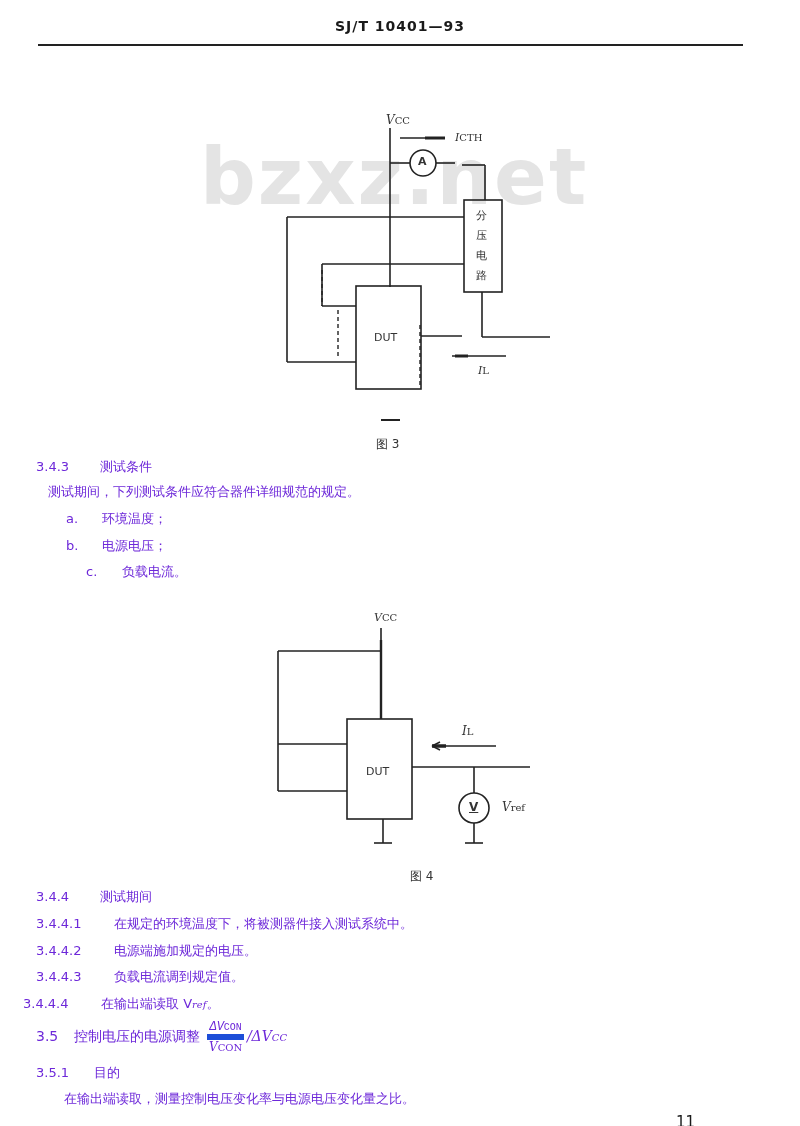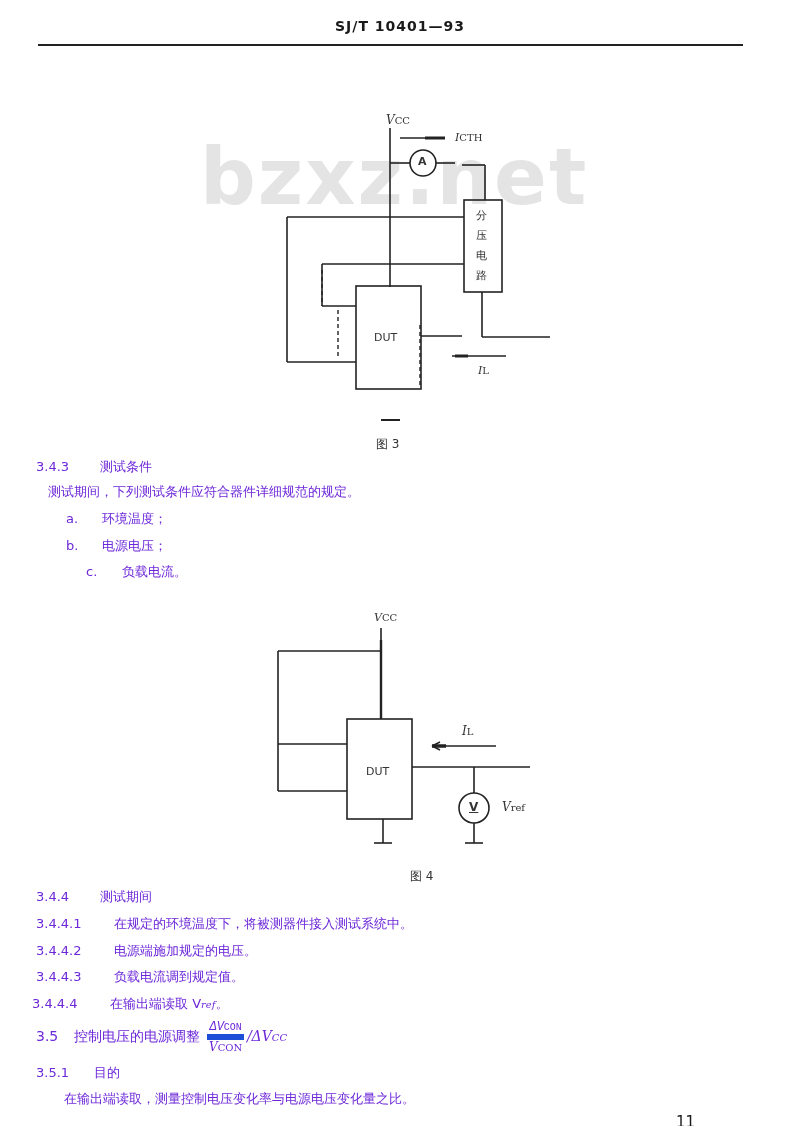--- a/index.html
+++ b/index.html
@@ -148,21 +148,21 @@
 </div>
 <div class="line" style="left:36px;top:915px;">
   <span class="num" style="min-width:78px">3.4.4.1</span><span>在规定的环境温度下，将被测器件接入测试系统中。</span>
 </div>
 <div class="line" style="left:36px;top:942px;">
   <span class="num" style="min-width:78px">3.4.4.2</span><span>电源端施加规定的电压。</span>
 </div>
 <div class="line" style="left:36px;top:968px;">
   <span class="num" style="min-width:78px">3.4.4.3</span><span>负载电流调到规定值。</span>
 </div>
-<div class="line" style="left:32px;top:995px;">
+<div class="line" style="left:23px;top:995px;">
   <span class="num" style="min-width:78px">3.4.4.4</span><span>在输出端读取 V</span><span class="sub it">ref</span><span>。</span>
 </div>
 
 <div class="line" style="left:36px;top:1020px;font-size:14px;">
   <span class="num" style="min-width:38px">3.5</span><span>控制电压的电源调整</span>
   <span class="frac">
     <span class="top"><span>ΔV</span><span class="sub">CON</span></span>
     <span class="bot"><span>V</span><span class="sub">CON</span></span>
   </span><span class="it">/ΔV</span><span class="sub it">CC</span>
 </div>

